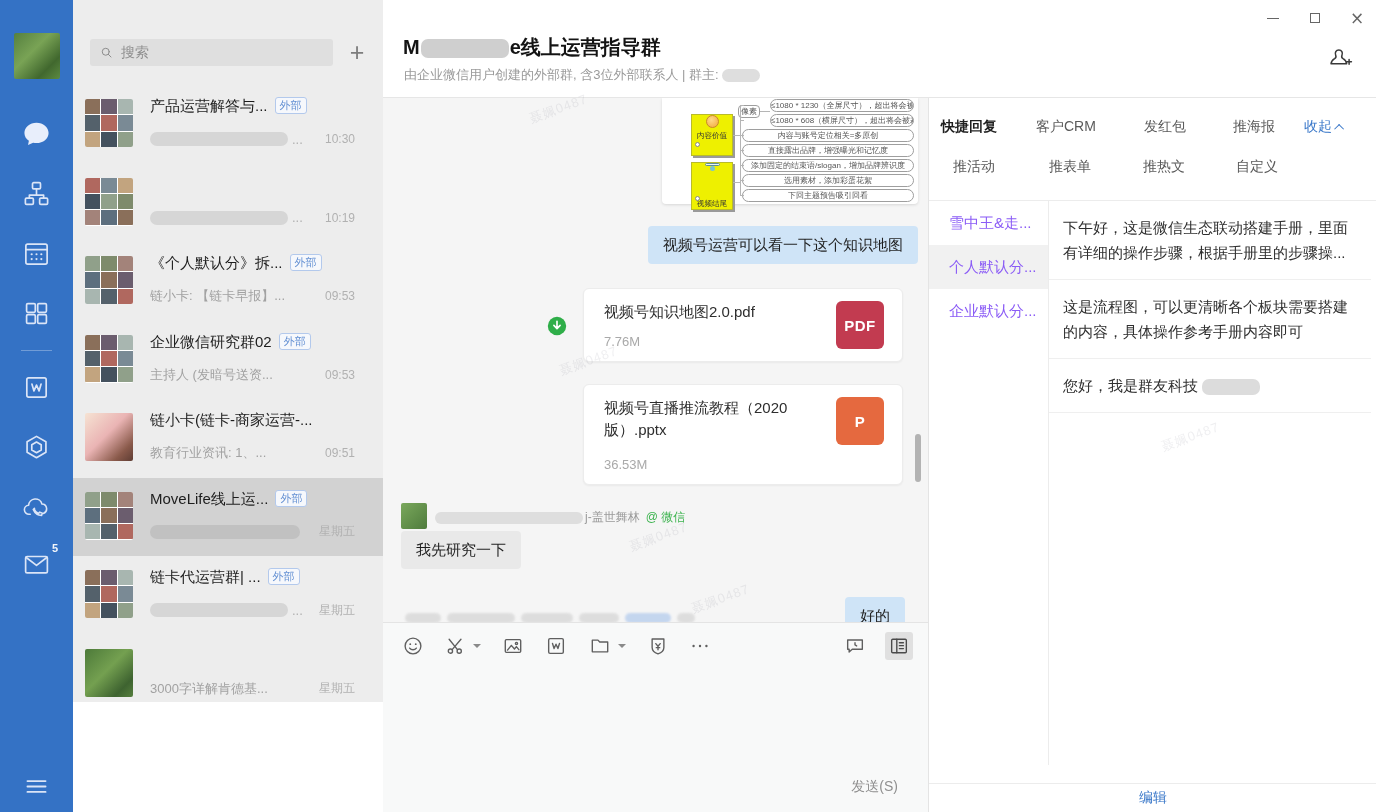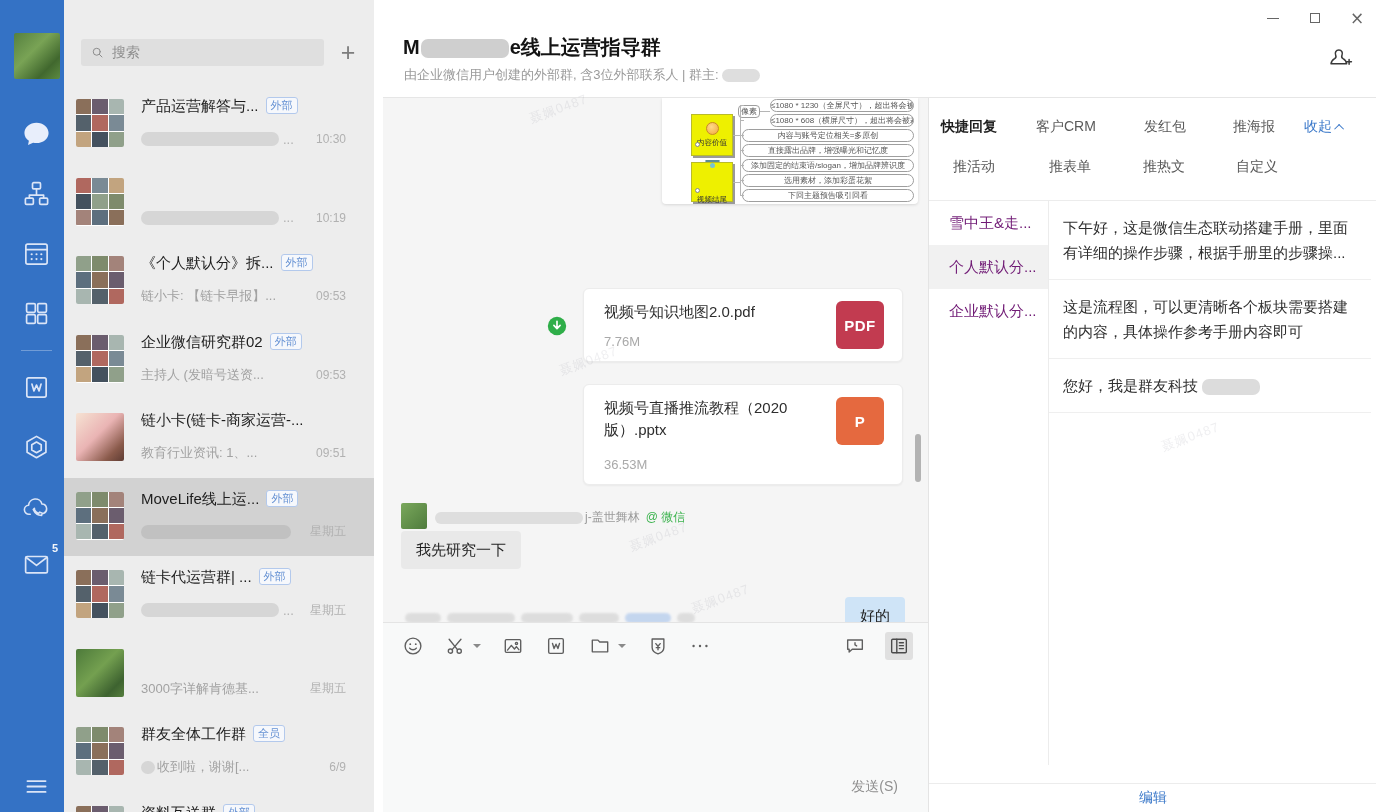--- a/index.html
+++ b/index.html
@@ -10,21 +10,21 @@
   }
   
   #rail { position:absolute; left:0; top:0; width:73px; height:812px; background:#3472c5; }
   .rail-avatar { position:absolute; left:14px; top:33px; width:46px; height:46px; border-radius:2px;
     background:linear-gradient(135deg,#55803f,#79a355 40%,#41682e 75%,#5c8a41); cursor:pointer; }
   .rail-ic { position:absolute; left:22px; width:29px; height:29px; color:#e8eefb; opacity:.93; cursor:pointer; }
   .rail-ic svg { display:block; }
   .rail-badge { position:absolute; right:-7px; top:-7px; font-size:11px; color:#fff; font-weight:bold; }
   .rail-div { position:absolute; left:21px; top:350px; width:31px; height:1px; background:rgba(255,255,255,.3); }
   
-  #list-pane { position:absolute; left:64px; top:0; width:310px; height:812px; background:#ededed; overflow:hidden; }
+  #list-pane { position:absolute; left:73px; top:0; width:310px; height:702px; background:#ededed; overflow:hidden; }
   .search-box { position:absolute; left:17px; top:39px; width:243px; height:27px; background:#dfdfdf;
     border-radius:3px; display:flex; align-items:center; padding:0 9px; cursor:text; }
   .search-box .s-icon { width:15px; height:15px; color:#8d8d8d; margin-right:7px; }
   .search-box .s-ph { font-size:14px; color:#8f8f8f; }
   .add-btn { position:absolute; left:268px; top:37px; width:32px; height:30px; font-size:25px; color:#7d7d7d;
     text-align:center; line-height:30px; cursor:pointer; font-weight:300; }
   .ci { position:absolute; left:0; width:310px; height:78px; cursor:pointer; }
   .ci.sel { background:#d2d2d2; }
   .ci-av { position:absolute; left:12px; top:14px; width:48px; height:48px; border-radius:2px; overflow:hidden;
     display:grid; grid-template-columns:1fr 1fr 1fr; grid-template-rows:1fr 1fr 1fr; gap:1px; background:#fff; }
@@ -45,21 +45,21 @@
   .sel .rd { background:#c1c1c1; }
   
   #main { position:absolute; left:383px; top:0; width:545px; height:812px; background:#fff; }
   .hd-title { position:absolute; left:20px; top:34px; font-size:20px; font-weight:bold; color:#141414; white-space:nowrap; }
   .hd-sub { position:absolute; left:21px; top:66px; font-size:13px; color:#9a9a9a; white-space:nowrap; }
   .hd-divider { position:absolute; left:383px; top:97px; right:0; height:1px; background:#e6e6e6; z-index:5; }
   #msgs { position:absolute; left:0; top:98px; width:545px; height:524px; background:#f5f5f5; overflow:hidden; }
   .img-msg { position:absolute; left:279px; top:0; width:256px; height:106px; background:#fff;
     border-radius:0 0 4px 4px; box-shadow:0 1px 3px rgba(0,0,0,.12); cursor:pointer; }
   .mm-yellow { position:absolute; left:29px; width:42px; background:#eef000; border:1px solid #b9bb2a;
-    box-shadow:2px 2px 0 #9a9a9a; display:flex; flex-direction:column; align-items:center; justify-content:center; gap:2px; }
+    box-shadow:2px 2px 0 #9a9a9a; display:flex; flex-direction:column; align-items:center; gap:2px; }
   .mm-label { font-size:8px; color:#333; white-space:nowrap; transform:scale(.95); }
   .mm-dot { position:absolute; left:3px; bottom:8px; width:5px; height:5px; border:1px solid #888; border-radius:50%; background:#fff; }
   .mm-chick { width:13px; height:13px; border-radius:50%; background:radial-gradient(circle at 40% 35%,#ffd98a,#f2a93b); border:1px solid #c8872c; }
   .mm-cam { width:15px; height:11px; border-radius:2px; background:#e8f4f6; border:1px solid #5e8d96; position:relative; }
   .mm-cam:after { content:""; position:absolute; left:4px; top:2px; width:5px; height:5px; border-radius:50%; background:#79c3cf; }
   .mm-branch { position:absolute; left:80px; width:172px; height:13px; border:1px solid #9e9e9e; border-radius:7px;
     background:#fff; font-size:8px; line-height:11px; color:#555; text-align:center; overflow:hidden; white-space:nowrap; }
   .mm-branch.narrow { left:108px; width:144px; }
   .mm-pixel { position:absolute; left:76px; top:7px; width:22px; height:13px; border:1px solid #9e9e9e; border-radius:4px;
     background:#fff; font-size:8px; line-height:11px; color:#555; text-align:center; }
@@ -90,21 +90,21 @@
   .send-lbl { position:absolute; right:30px; bottom:16px; font-size:14px; color:#8f8f8f; cursor:pointer; }
   
   #side { position:absolute; left:928px; top:97px; width:448px; height:715px; background:#fff; border-left:1px solid #e4e4e4; overflow:hidden; }
   .tab { position:absolute; font-size:14px; color:#5a5a5a; cursor:pointer; white-space:nowrap; }
   .tab.on { color:#1f1f1f; font-weight:bold; }
   .collapse { position:absolute; left:375px; top:21px; font-size:14px; color:#3a78c9; cursor:pointer; }
   .caretup { display:inline-block; width:7px; height:7px; border-left:1.5px solid #3a78c9; border-top:1.5px solid #3a78c9;
     transform:rotate(45deg) translateY(2px); margin-left:5px; }
   .side-div { position:absolute; left:0; top:103px; width:448px; height:1px; background:#ececec; }
   #cats { position:absolute; left:0; top:104px; width:120px; bottom:47px; border-right:1px solid #ececec; }
-  .cat { position:relative; height:44px; line-height:44px; padding-left:20px; font-size:15px; color:#701a75;
+  .cat { position:relative; height:44px; line-height:44px; padding-left:20px; font-size:15px; color:#8b5cf6;
     white-space:nowrap; overflow:hidden; cursor:pointer; }
   .cat.on { background:#f1f1f1; }
   #replies { position:absolute; left:120px; top:104px; width:328px; bottom:47px; }
   .reply { padding:14px 14px 14px 14px; margin:0 6px 0 0; font-size:15px; color:#2f2f2f; line-height:25px;
     border-bottom:1px solid #efefef; cursor:pointer; }
   .side-foot { position:absolute; left:0; bottom:0; width:448px; height:29px; border-top:1px solid #ececec;
     display:flex; align-items:center; justify-content:center; }
   .edit-lbl { font-size:14px; color:#3a78c9; cursor:pointer; }
   
   .wc { position:absolute; top:6px; width:28px; height:24px; display:flex; align-items:center; justify-content:center;
@@ -379,38 +379,39 @@
           <div class="mm-branch" style="top:46px">直接露出品牌，增强曝光和记忆度</div>
           <div class="mm-branch" style="top:61px">添加固定的结束语/slogan，增加品牌辨识度</div>
           <div class="mm-branch" style="top:76px">选用素材，添加彩蛋花絮</div>
           <div class="mm-branch" style="top:91px">下回主题预告吸引回看</div>
           <div class="mm-pixel">像素</div>
           <div class="mm-yellow" style="top:16px;height:42px;">
             <span class="mm-chick"></span>
             <span class="mm-label">内容价值</span>
             <span class="mm-dot"></span>
           </div>
-          <div class="mm-yellow" style="top:64px;height:40px;gap:32px;">
+          <div class="mm-yellow" style="top:64px;height:48px;gap:32px;">
             <span class="mm-cam"></span>
             <span class="mm-label">视频结尾</span>
             <span class="mm-dot"></span>
           </div>
           <div class="mm-line" style="left:78px;top:7px;width:1px;height:91px;"></div>
           <div class="mm-line" style="left:78px;top:7px;width:4px;height:1px;"></div>
           <div class="mm-line" style="left:78px;top:22px;width:4px;height:1px;"></div>
           <div class="mm-line" style="left:78px;top:37px;width:4px;height:1px;"></div>
           <div class="mm-line" style="left:78px;top:52px;width:4px;height:1px;"></div>
           <div class="mm-line" style="left:78px;top:67px;width:4px;height:1px;"></div>
           <div class="mm-line" style="left:78px;top:82px;width:4px;height:1px;"></div>
           <div class="mm-line" style="left:78px;top:97px;width:4px;height:1px;"></div>
           <div class="mm-line" style="left:71px;top:37px;width:7px;height:1px;"></div>
           <div class="mm-line" style="left:71px;top:84px;width:7px;height:1px;"></div>
           <div class="mm-line" style="left:98px;top:13px;width:10px;height:1px;"></div>
         </div>
 
+      <div class="bubble b-blue" style="right:10px;top:128px;">视频号运营可以看一下这个知识地图</div>
 
       <span class="dl-ok" id="dl-ic"><svg width="100%" height="100%" viewBox="0 0 24 24" fill="none" stroke="currentColor" stroke-width="1.5" stroke-linecap="round" stroke-linejoin="round">
             <circle cx="12" cy="12" r="10" fill="#2fae49" stroke="none"></circle>
             <path d="M12 6.8v7.6M8.6 11.4l3.4 3.4 3.4-3.4" stroke="#fff" stroke-width="1.8"></path>
           </svg></span>
       <div id="file-cards">
           <div class="fcard" style="top:190px;height:74px;">
             <div class="f-name">视频号知识地图2.0.pdf</div>
             <div class="f-size">7.76M</div>
             <div class="f-chip" style="background:#c23b50">PDF</div>

